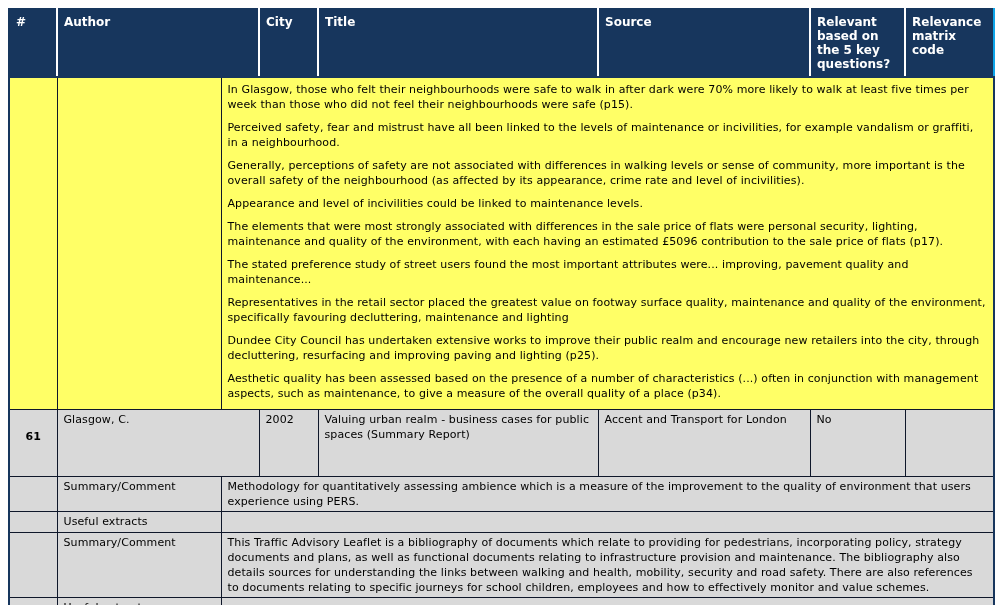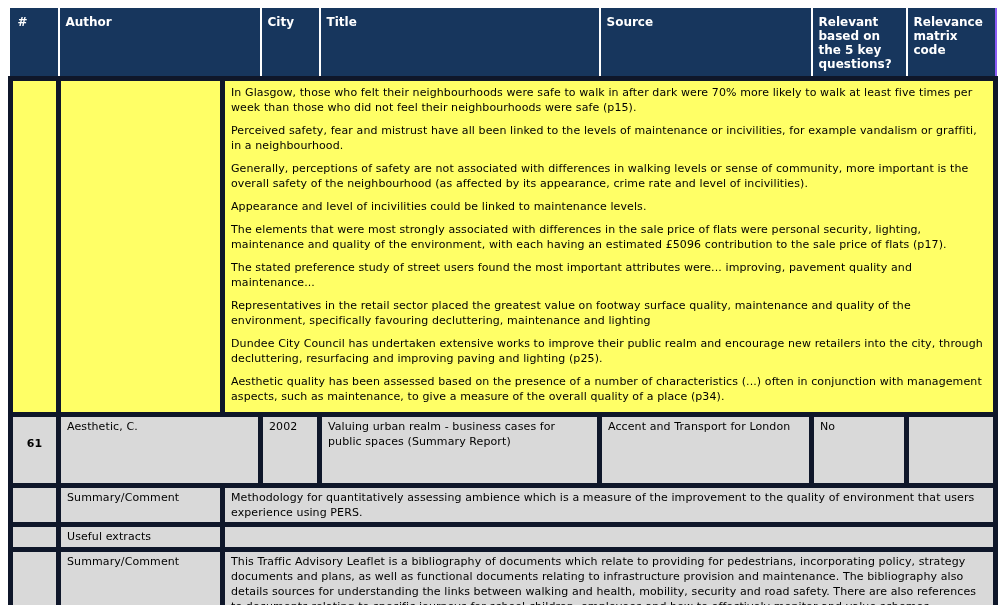--- a/index.html
+++ b/index.html
@@ -17,21 +17,21 @@
   table.review {
     border-collapse: collapse;
     table-layout: fixed;
     width: 985px;
     margin: 8px 0 0 8px;
     border: 2px solid #17365D;
     font-size: 11px;
     color: #000000;
   }
   td {
-    border: 5px solid #0f172a;
+    border: 1px solid #0f172a;
     vertical-align: top;
     padding: 2px 6px;
     overflow: hidden;
     letter-spacing: 0.1px;
     line-height: 15px;
   }
   th {
     background: #17365D;
     color: #ffffff;
     font-weight: bold;
@@ -41,21 +41,21 @@
     vertical-align: top;
     padding: 5px 6px;
     height: 44px;
     border-left: 2px solid #ffffff;
     border-right: 2px solid #ffffff;
     border-top: 2px solid #17365D;
     border-bottom: 2px solid #17365D;
     overflow: hidden;
   }
   th:first-child { border-left: 2px solid #17365D; }
-  th:last-child  { border-right: 2px solid #8b5cf6; }
+  th:last-child  { border-right: 2px solid #0ea5e9; }
 
   td.num {
     text-align: center;
     font-weight: bold;
     padding: 19px 2px;
   }
   td.highlight { background: #FFFF66; }
   td.grey      { background: #D9D9D9; }
   td.sublabel  { font-weight: normal; }
   td.extracts-cell { height: 300px; }
@@ -104,21 +104,21 @@
             <p>The elements that were most strongly associated with differences in the sale price of flats were personal security, lighting, maintenance and quality of the environment, with each having an estimated £5096 contribution to the sale price of flats (p17).</p>
             <p>The stated preference study of street users found the most important attributes were... improving, pavement quality and maintenance...</p>
             <p>Representatives in the retail sector placed the greatest value on footway surface quality, maintenance and quality of the environment, specifically favouring decluttering, maintenance and lighting</p>
             <p>Dundee City Council has undertaken extensive works to improve their public realm and encourage new retailers into the city, through decluttering, resurfacing and improving paving and lighting (p25).</p>
             <p>Aesthetic quality has been assessed based on the presence of a number of characteristics (...) often in conjunction with management aspects, such as maintenance, to give a measure of the overall quality of a place (p34).</p>
           </td>
     </tr>
 
     <tr class="main-row">
       <td class="num grey">61</td>
-      <td class="grey" colspan="2">Aesthetic, C.</td>
+      <td class="grey" colspan="2">Glasgow, C.</td>
       <td class="grey">2002</td>
       <td class="grey">Valuing urban realm - business cases for public spaces (Summary Report)</td>
       <td class="grey">Accent and Transport for London</td>
       <td class="grey">No</td>
       <td class="grey"></td>
     </tr>
     <tr>
       <td class="grey"></td>
       <td class="grey sublabel">Summary/Comment</td>
       <td class="grey" colspan="6">Methodology for quantitatively assessing ambience which is a measure of the improvement to the quality of environment that users experience using PERS.</td>

